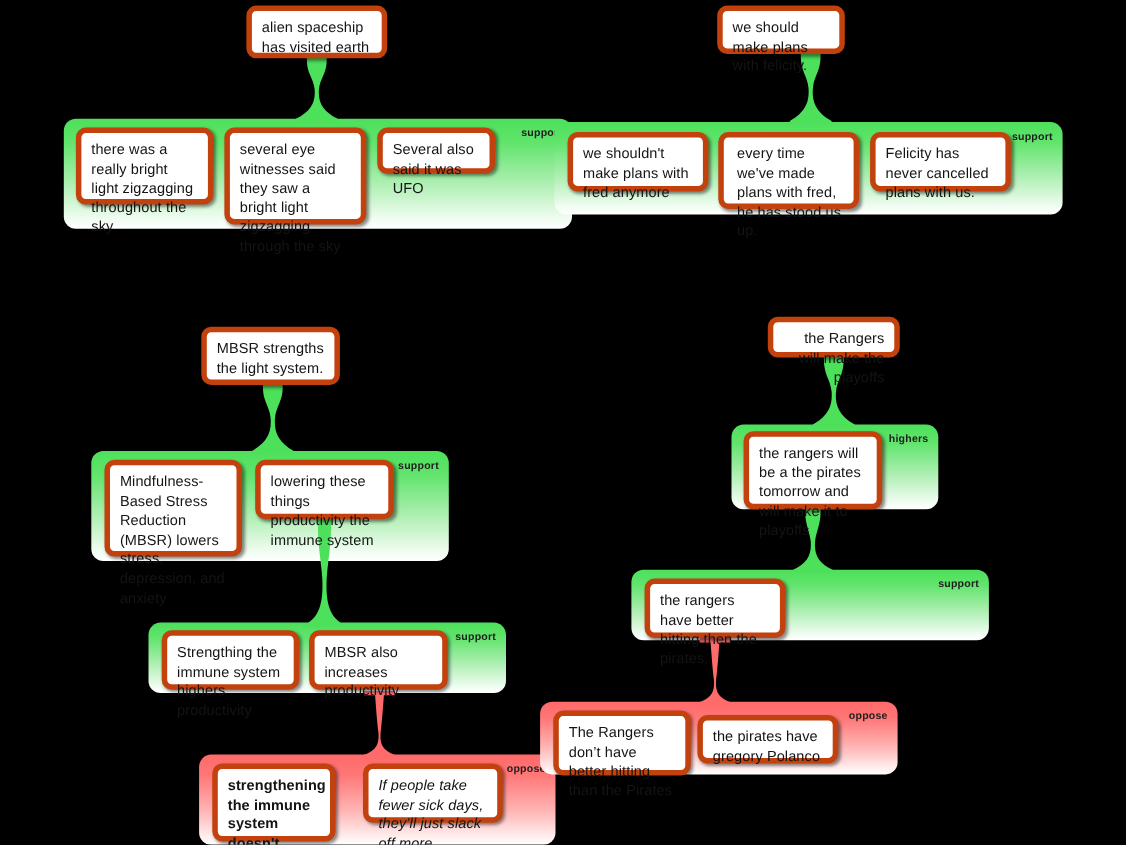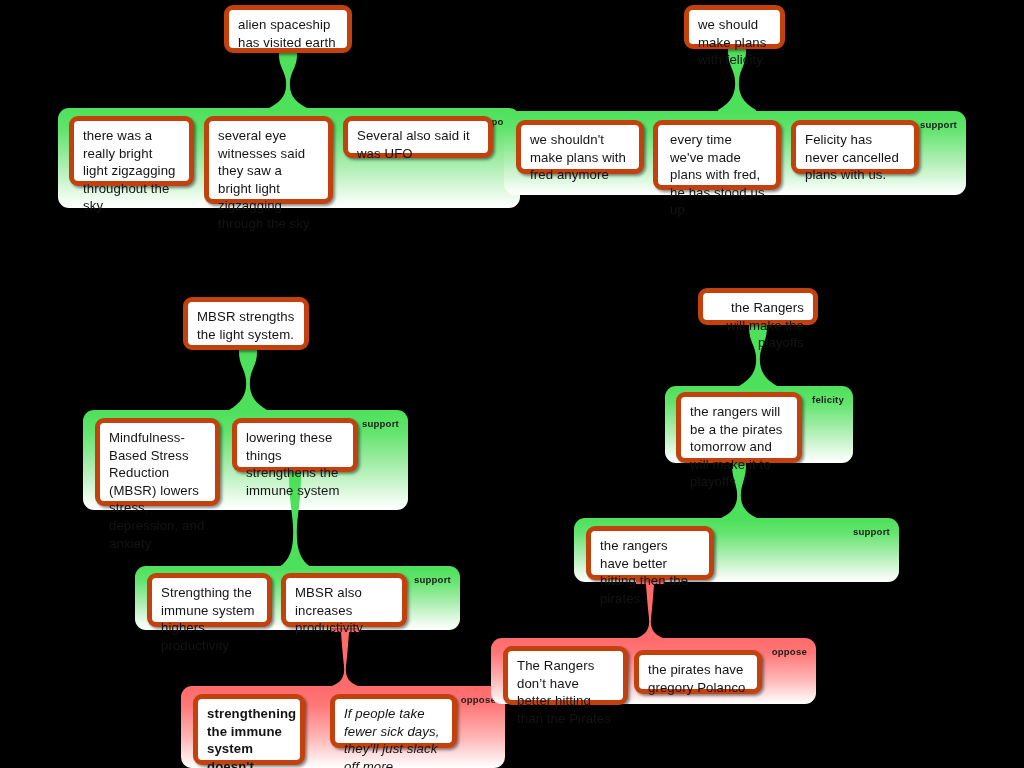--- a/index.html
+++ b/index.html
@@ -86,23 +86,23 @@
     <svg width="50" height="60" viewBox="0 0 50 60" preserveAspectRatio="none">
       <path d="M16,0 L34,0 L34,4 C34,16 28,20 27,30 C26,42 30,50 44,57 L44,60 L6,60 L6,57 C20,50 24,42 23,30 C22,20 16,16 16,4 Z" fill="#4de05a"></path>
     </svg>
   </div>
 
   <div class="group support" style="left:58px; top:108px; width:462px; height:100px;">
     <span class="group-label">support</span>
   </div>
   <div class="claim" style="left:69px; top:116px; width:125px; height:70px;">there was a really bright light zigzagging throughout the sky</div>
   <div class="claim" style="left:204px; top:116px; width:129px; height:88px;">several eye witnesses said they saw a bright light zigzagging through the sky</div>
-  <div class="claim" style="left:343px; top:116px; width:150px; height:42px;">Several also said it was UFO</div>
+  <div class="claim" style="left:343px; top:116px; width:107px; height:42px;">Several also said it was UFO</div>
 
-  <div class="claim" style="left:684px; top:5px; width:101px; height:44px;">we should make plans with felicity.</div>
+  <div class="claim" style="left:652px; top:5px; width:116px; height:44px;">we should make plans with felicity.</div>
 
   <div class="stem" style="left:712px; top:47px; width:50px; height:66px;">
     <svg width="50" height="66" viewBox="0 0 50 66" preserveAspectRatio="none">
       <path d="M16,0 L34,0 L34,4 C34,18 28,22 27,33 C26,46 30,55 44,63 L44,66 L6,66 L6,63 C20,55 24,46 23,33 C22,22 16,18 16,4 Z" fill="#4de05a"></path>
     </svg>
   </div>
 
   <div class="group support" style="left:504px; top:111px; width:462px; height:84px;">
     <span class="group-label">support</span>
   </div>
@@ -115,21 +115,21 @@
   <div class="stem" style="left:223px; top:348px; width:50px; height:65px;">
     <svg width="50" height="65" viewBox="0 0 50 65" preserveAspectRatio="none">
       <path d="M16,0 L34,0 L34,4 C34,17 28,21 27,32 C26,45 30,54 44,62 L44,65 L6,65 L6,62 C20,54 24,45 23,32 C22,21 16,17 16,4 Z" fill="#4de05a"></path>
     </svg>
   </div>
 
   <div class="group support" style="left:83px; top:410px; width:325px; height:100px;">
     <span class="group-label">support</span>
   </div>
   <div class="claim" style="left:95px; top:418px; width:125px; height:88px;">Mindfulness-Based Stress Reduction (MBSR) lowers stress, depression, and anxiety</div>
-  <div class="claim" style="left:232px; top:418px; width:126px; height:54px;">lowering these things strengthens the immune system</div>
+  <div class="claim" style="left:232px; top:418px; width:126px; height:54px;">lowering these things productivity the immune system</div>
 
   <div class="stem" style="left:275px; top:470px; width:40px; height:100px;">
     <svg width="40" height="100" viewBox="0 0 40 100" preserveAspectRatio="none">
       <path d="M14,0 L26,0 L26,5 C26,28 23,40 22,56 C21,76 24,90 36,97 L36,100 L4,100 L4,97 C16,90 19,76 18,56 C17,40 14,28 14,5 Z" fill="#4de05a"></path>
     </svg>
   </div>
 
   <div class="group support" style="left:135px; top:566px; width:325px; height:64px;">
     <span class="group-label">support</span>
   </div>
@@ -150,21 +150,21 @@
 
   <div class="claim" style="left:698px; top:288px; width:120px; height:37px;text-align:right;">the Rangers will make the playoffs</div>
 
   <div class="stem" style="left:733px; top:323px; width:50px; height:66px;">
     <svg width="50" height="66" viewBox="0 0 50 66" preserveAspectRatio="none">
       <path d="M16,0 L34,0 L34,4 C34,18 28,22 27,33 C26,46 30,55 44,63 L44,66 L6,66 L6,63 C20,55 24,46 23,33 C22,22 16,18 16,4 Z" fill="#4de05a"></path>
     </svg>
   </div>
 
   <div class="group support" style="left:665px; top:386px; width:188px; height:77px;">
-    <span class="group-label">felicity</span>
+    <span class="group-label">highers</span>
   </div>
   <div class="claim" style="left:676px; top:392px; width:126px; height:71px;">the rangers will be a the pirates tomorrow and will make it to playoffs</div>
 
   <div class="stem" style="left:717px; top:461px; width:44px; height:60px;">
     <svg width="44" height="60" viewBox="0 0 44 60" preserveAspectRatio="none">
       <path d="M15,0 L29,0 L29,4 C29,16 25,22 24,31 C23,43 27,51 40,57 L40,60 L4,60 L4,57 C17,51 21,43 20,31 C19,22 15,16 15,4 Z" fill="#4de05a"></path>
     </svg>
   </div>
 
   <div class="group support" style="left:574px; top:518px; width:325px; height:64px;">

